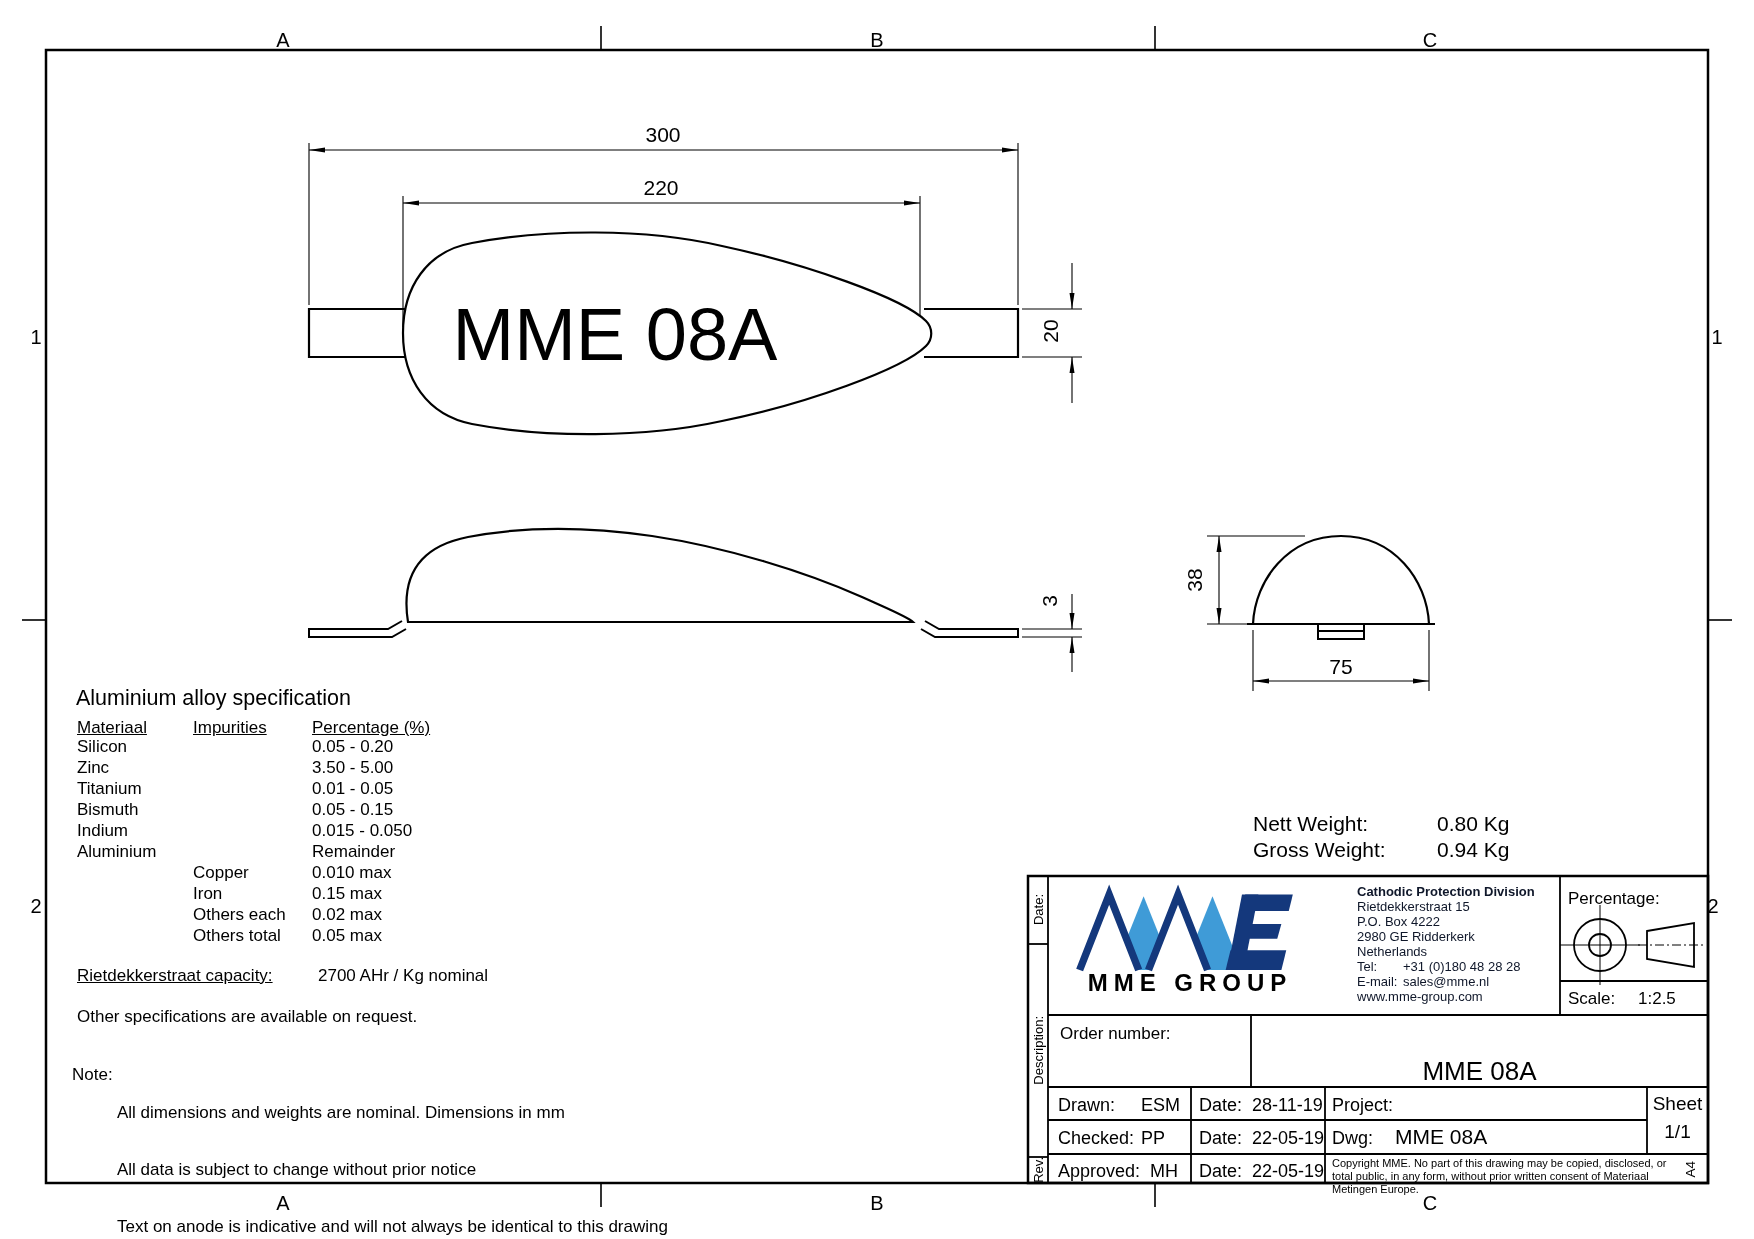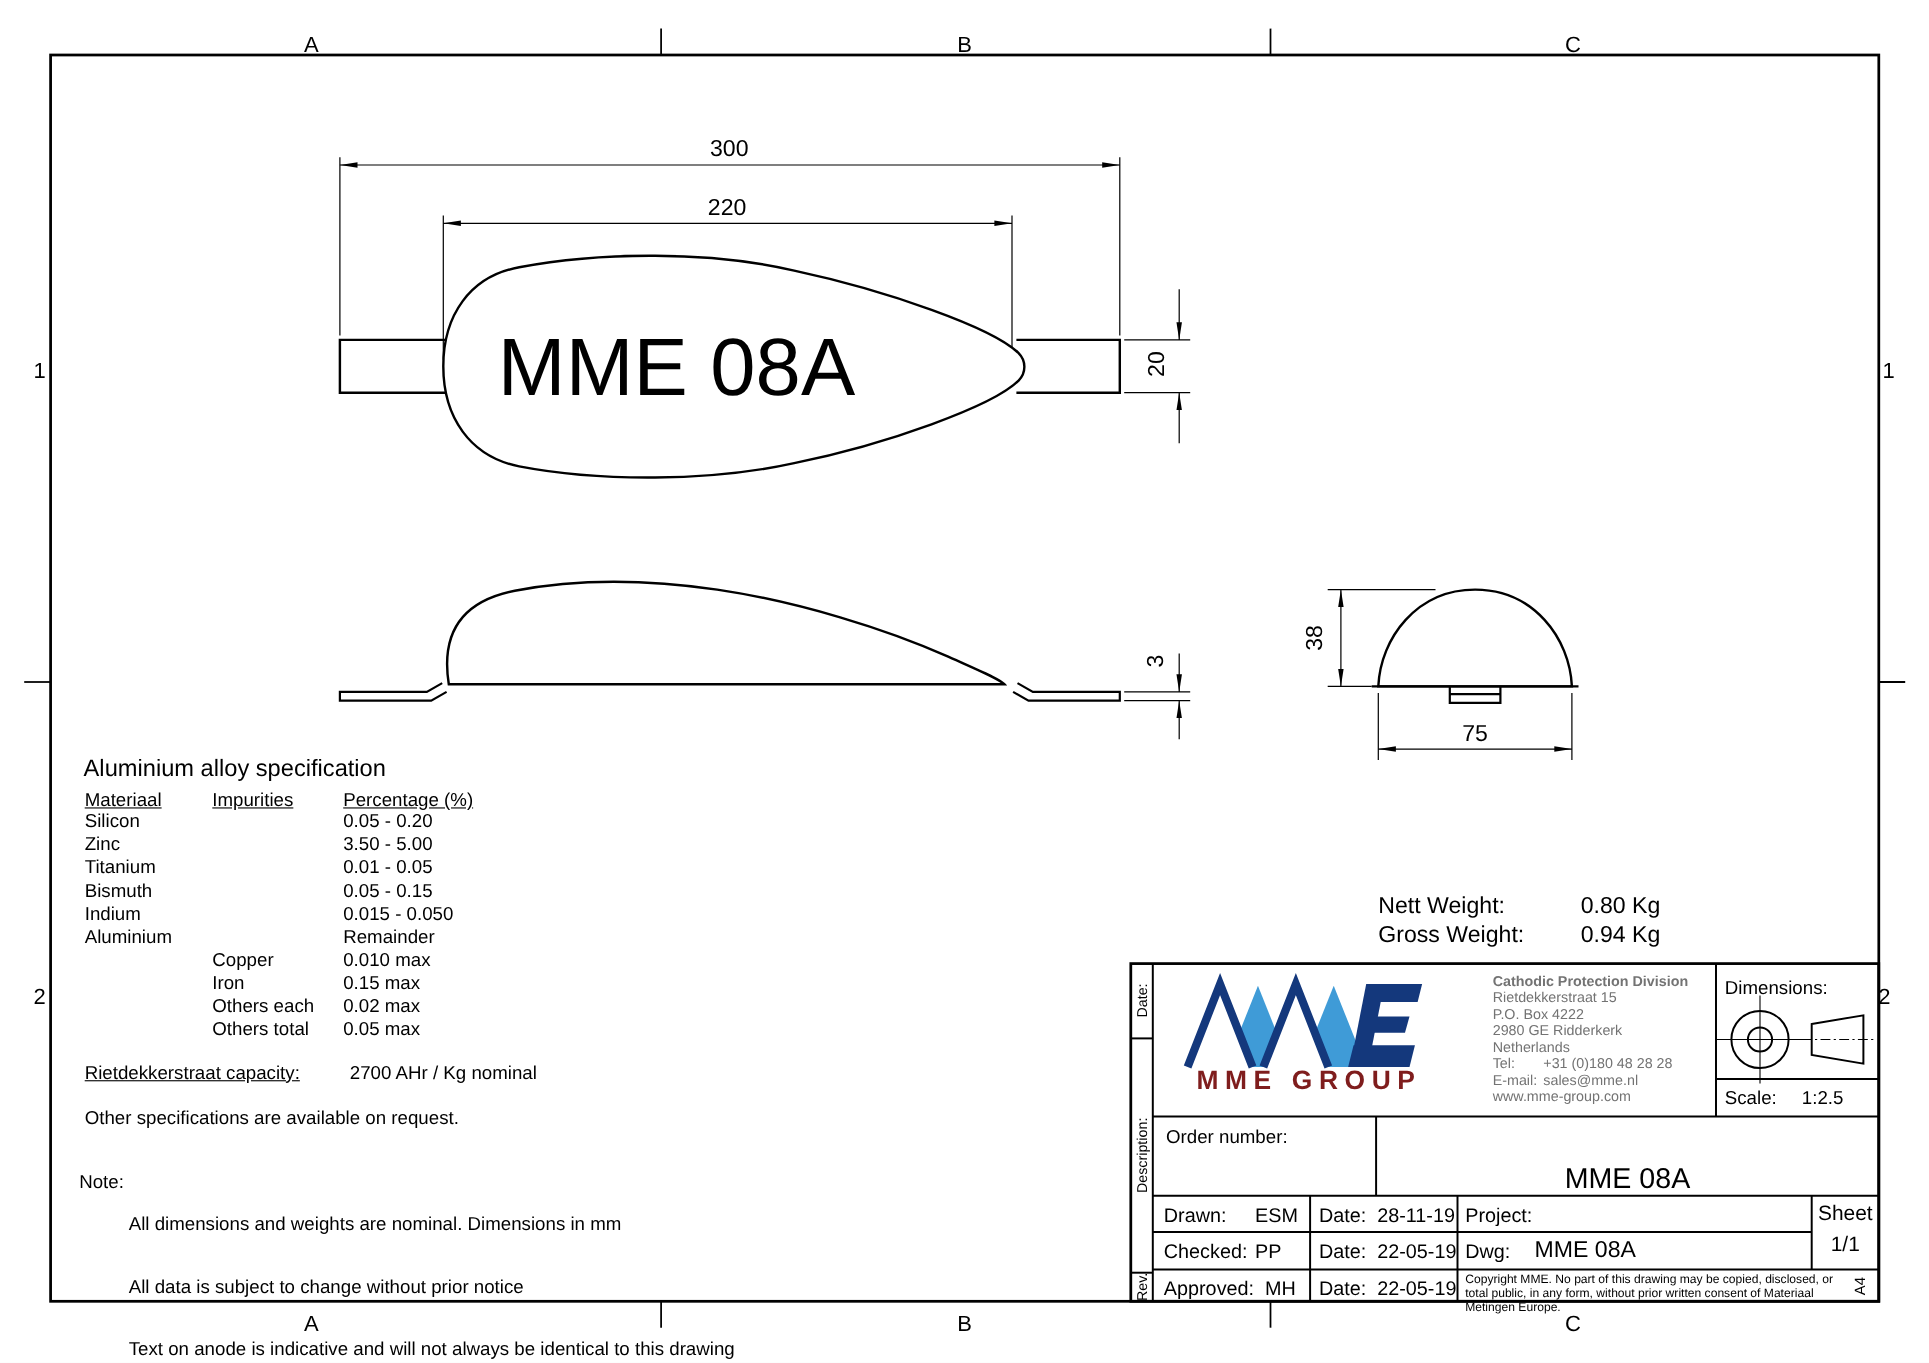--- a/index.html
+++ b/index.html
@@ -2,28 +2,28 @@
 <html><head>
 <meta charset="utf-8">
 <style>
   html,body{margin:0;padding:0;background:#e8e8e8}
   .sheet{position:relative;width:1754px;height:1239px;background:#fff;
          font-family:"Liberation Sans",sans-serif;color:#000;overflow:hidden}
   svg.lines{position:absolute;left:0;top:0}
   svg text{font-family:"Liberation Sans",sans-serif;fill:#000}
   .t{position:absolute;white-space:pre}
   .u{text-decoration:underline}
-  .navy{color:#7f1d1d}
+  .navy{color:#000000}
   .srow{position:absolute;left:77px;height:20px;font-size:17px}
   .sc{position:absolute;left:0;white-space:nowrap}
   .si{position:absolute;left:116px;white-space:nowrap}
   .sv{position:absolute;left:235px;white-space:nowrap}
   .vcell{position:absolute;display:flex;align-items:center;justify-content:center}
   .vtxt{writing-mode:vertical-rl;transform:rotate(180deg);font-size:13px;white-space:nowrap}
-  .addr{position:absolute;left:1357px;top:884px;font-size:13px;line-height:15px;color:#737373}
+  .addr{position:absolute;left:1357px;top:884px;font-size:13px;line-height:15px;color:#0f172a}
   .addr .lbl{display:inline-block;width:46px}
   .ctr{text-align:center}
 </style>
 </head>
 <body>
 
 <div class="sheet">
 
   <svg class="lines" width="1754" height="1239" viewBox="0 0 1754 1239">
     <defs>
@@ -254,21 +254,21 @@
     <div style="font-weight:bold">Cathodic Protection Division</div>
     <div>Rietdekkerstraat 15</div>
     <div>P.O. Box 4222</div>
     <div>2980 GE Ridderkerk</div>
     <div>Netherlands</div>
     <div><span class="lbl">Tel:</span><span>+31 (0)180 48 28 28</span></div>
     <div><span class="lbl">E-mail:</span><span>sales@mme.nl</span></div>
     <div>www.mme-group.com</div>
   </div>
 
-  <div class="t" style="left:1568px;top:889px;font-size:17px">Dimensions:</div>
+  <div class="t" style="left:1568px;top:889px;font-size:17px">Percentage:</div>
   <div class="t" style="left:1568px;top:989px;font-size:17px">Scale:</div>
   <div class="t" style="left:1638px;top:989px;font-size:17px">1:2.5</div>
 
   <div class="t" style="left:1060px;top:1024px;font-size:17px">Order number:</div>
   <div class="t ctr" style="left:1251px;top:1056px;width:457px;font-size:26px">MME 08A</div>
 
   <div class="t" style="left:1058px;top:1095px;font-size:18px">Drawn:</div>
   <div class="t" style="left:1141px;top:1095px;font-size:18px">ESM</div>
   <div class="t" style="left:1199px;top:1095px;font-size:18px">Date:</div>
   <div class="t" style="left:1252px;top:1095px;font-size:18px">28-11-19</div>

